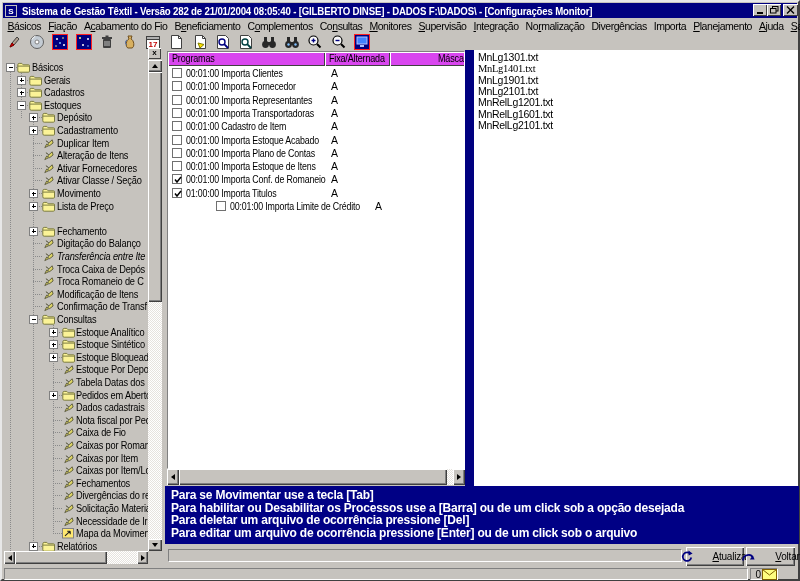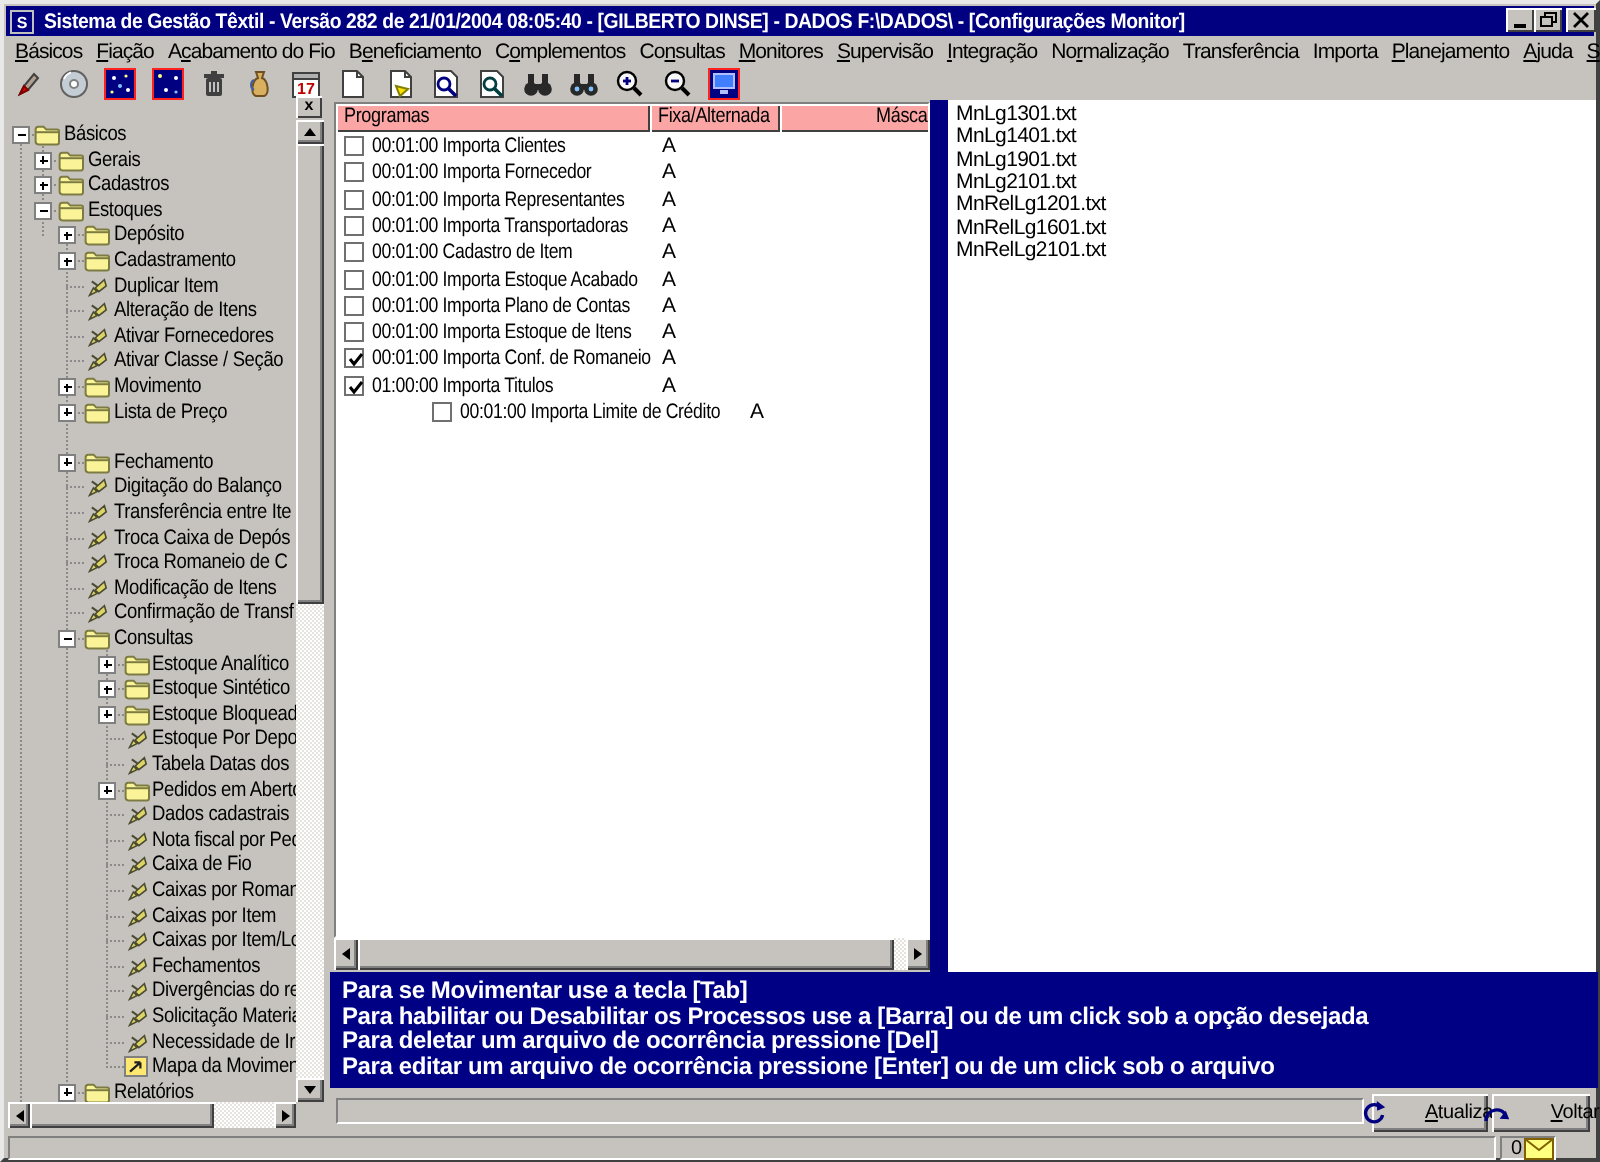--- a/index.html
+++ b/index.html
@@ -31,21 +31,21 @@
   .sb { position:absolute; background:#c6c3be; }
   .sbtrack { position:absolute; inset:0; background:#e6e3de; background-image:linear-gradient(45deg,#fff 25%,transparent 25%,transparent 75%,#fff 75%),linear-gradient(45deg,#fff 25%,transparent 25%,transparent 75%,#fff 75%); background-size:2px 2px; background-position:0 0,1px 1px; }
   .sbtn { position:absolute; background:#c6c3be; box-shadow: inset 1px 1px 0 #fff, inset -1px -1px 0 #404040, inset -2px -2px 0 #808080; display:flex; align-items:center; justify-content:center; }
   .sthumb { position:absolute; background:#c6c3be; box-shadow: inset 1px 1px 0 #fff, inset -1px -1px 0 #404040, inset -2px -2px 0 #808080; }
   .arr { width:0; height:0; border:3px solid transparent; }
   .arr.up { border-bottom:4px solid #000; margin-top:-3px; }
   .arr.down { border-top:4px solid #000; margin-bottom:-3px; }
   .arr.left { border-right:4px solid #000; margin-left:-3px; }
   .arr.right { border-left:4px solid #000; margin-right:-3px; }
   .tablewrap { position:absolute; left:165px; top:49px; width:298px; height:418px; background:#fff; border:1px solid; border-color:#808080 #fff #fff #808080; overflow:hidden; }
-  .hcell { position:absolute; top:0; height:14px; background:#fca5a5; box-shadow: inset 1px 1px 0 #fff, inset -1px -1px 0 #404040; padding-left:4px; line-height:13px; font-size:10.5px; letter-spacing:-0.2px; white-space:nowrap; overflow:hidden; }
+  .hcell { position:absolute; top:0; height:14px; background:#d946ef; box-shadow: inset 1px 1px 0 #fff, inset -1px -1px 0 #404040; padding-left:4px; line-height:13px; font-size:10.5px; letter-spacing:-0.2px; white-space:nowrap; overflow:hidden; }
   .drow { position:absolute; left:0; width:100%; height:13.3px; }
   .cbox { position:absolute; left:4px; top:1px; width:10px; height:10px; background:#fff; border:1px solid #707070; }
   .cbox svg { position:absolute; left:0; top:0; }
   .drow .ptext { position:absolute; left:18px; top:0; line-height:13px; font-size:10.5px; letter-spacing:-0.2px; white-space:nowrap; transform:scaleX(0.84); transform-origin:0 50%; }
   .drow .ftext { position:absolute; left:163px; top:0; line-height:13px; font-size:10.5px; }
   .navybar { position:absolute; left:463px; top:48px; width:9px; height:436px; background:#000080; }
   .filelist { position:absolute; left:472px; top:48px; width:324px; height:436px; background:#fff; }
   .fitem { position:absolute; left:4px; height:11.3px; line-height:11.3px; font-size:10.5px; letter-spacing:-0.3px; white-space:nowrap; }
   .tscroll { position:absolute; left:165px; top:467px; width:298px; height:16px; }
   .bluepanel { position:absolute; left:163px; top:484px; width:634px; height:58px; background:#000085; }
@@ -88,21 +88,21 @@
       <div class="mitem"><span><u>B</u>ásicos</span></div>
       <div class="mitem"><span><u>F</u>iação</span></div>
       <div class="mitem"><span>A<u>c</u>abamento do Fio</span></div>
       <div class="mitem"><span>B<u>e</u>neficiamento</span></div>
       <div class="mitem"><span>C<u>o</u>mplementos</span></div>
       <div class="mitem"><span>Co<u>n</u>sultas</span></div>
       <div class="mitem"><span><u>M</u>onitores</span></div>
       <div class="mitem"><span><u>S</u>upervisão</span></div>
       <div class="mitem"><span><u>I</u>ntegração</span></div>
       <div class="mitem"><span>No<u>r</u>malização</span></div>
-      <div class="mitem"><span>Transferência</span></div>
+      <div class="mitem"><span>Divergências</span></div>
       <div class="mitem"><span>Importa</span></div>
       <div class="mitem"><span><u>P</u>lanejamento</span></div>
       <div class="mitem"><span><u>A</u>juda</span></div>
       <div class="mitem"><span><u>S</u>air</span></div>
     </div>
   <div class="toolbar" id="toolbar">
       <div class="tbtn">
         <svg width="16" height="16">
           <path d="M4 13 L6 9 L11 3 L13 5 L8 11 Z" fill="#b0a090" stroke="#404040"></path>
           <path d="M4 13 L6 9 L8 11 Z" fill="#e00000" stroke="#800000"></path>
@@ -380,21 +380,21 @@
       </div>
       <div class="trow" style="top: 177.4px;">
         <div class="stub" style="top: 6px; left: 29px; width: 9px;"></div>
         <span class="ticon" style="left: 39px; top: 1px;"><svg width="11" height="11">
             <path d="M1.8 9.6 L5.5 7.8 L3.7 6 Z" fill="#ddd465" stroke="#4a4a30" stroke-width="0.8"></path>
             <path d="M4.6 6 L9.2 1.8 L10.1 5 L6.4 7.8 Z" fill="#ddd465" stroke="#4a4a30" stroke-width="0.8"></path>
             <path d="M2.9 2.7 l2.8 2" stroke="#4a4a30"></path>
           </svg></span>
         <span class="lbl" style="left: 53px;">Digitação do Balanço</span>
       </div>
-      <div class="trow" style="top: 190px;">
+      <div class="trow" style="top: 190px; font-style: italic;">
         <div class="stub" style="top: 6px; left: 29px; width: 9px;"></div>
         <span class="ticon" style="left: 39px; top: 1px;"><svg width="11" height="11">
             <path d="M1.8 9.6 L5.5 7.8 L3.7 6 Z" fill="#ddd465" stroke="#4a4a30" stroke-width="0.8"></path>
             <path d="M4.6 6 L9.2 1.8 L10.1 5 L6.4 7.8 Z" fill="#ddd465" stroke="#4a4a30" stroke-width="0.8"></path>
             <path d="M2.9 2.7 l2.8 2" stroke="#4a4a30"></path>
           </svg></span>
         <span class="lbl" style="left: 53px;">Transferência entre Ite</span>
       </div>
       <div class="trow" style="top: 202.6px;">
         <div class="stub" style="top: 6px; left: 29px; width: 9px;"></div>
@@ -717,21 +717,21 @@
       </div>
     <div class="sthumb" style="left:12px;top:0;width:268px;height:16px"></div>
     <div class="sbtn" style="right:0;top:0;width:12px;height:16px">
         <span class="arr right"></span>
       </div>
   </div>
 
   <div class="navybar"></div>
   <div class="filelist" id="filelist">
       <div class="fitem" style="top: 2px;">MnLg1301.txt</div>
-      <div class="fitem" style="top: 13.3px;">MnLg1401.txt</div>
+      <div class="fitem" style="top: 13.3px; font-family: Liberation Serif, serif;">MnLg1401.txt</div>
       <div class="fitem" style="top: 24.6px;">MnLg1901.txt</div>
       <div class="fitem" style="top: 35.9px;">MnLg2101.txt</div>
       <div class="fitem" style="top: 47.2px;">MnRelLg1201.txt</div>
       <div class="fitem" style="top: 58.5px;">MnRelLg1601.txt</div>
       <div class="fitem" style="top: 69.8px;">MnRelLg2101.txt</div>
     </div>
 
   <div class="bluepanel" id="bluepanel">
       <div class="bline" style="top: 3px;">Para se Movimentar use a tecla [Tab]</div>
       <div class="bline" style="top: 15.5px;">Para habilitar ou Desabilitar os Processos use a [Barra] ou de um click sob a opção desejada</div>

